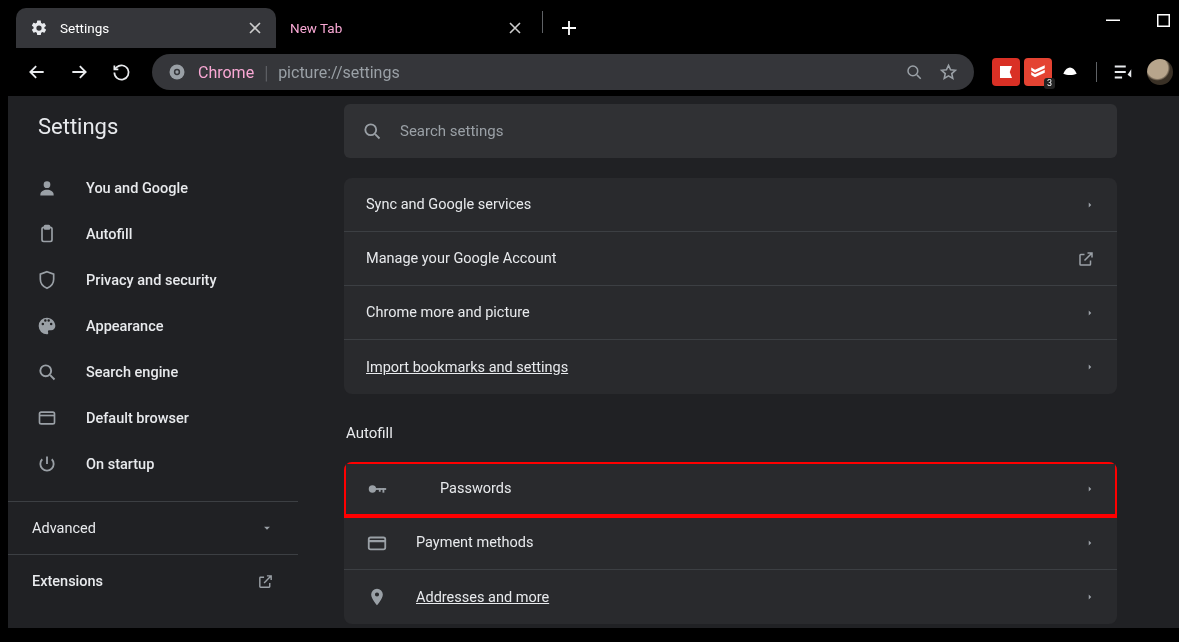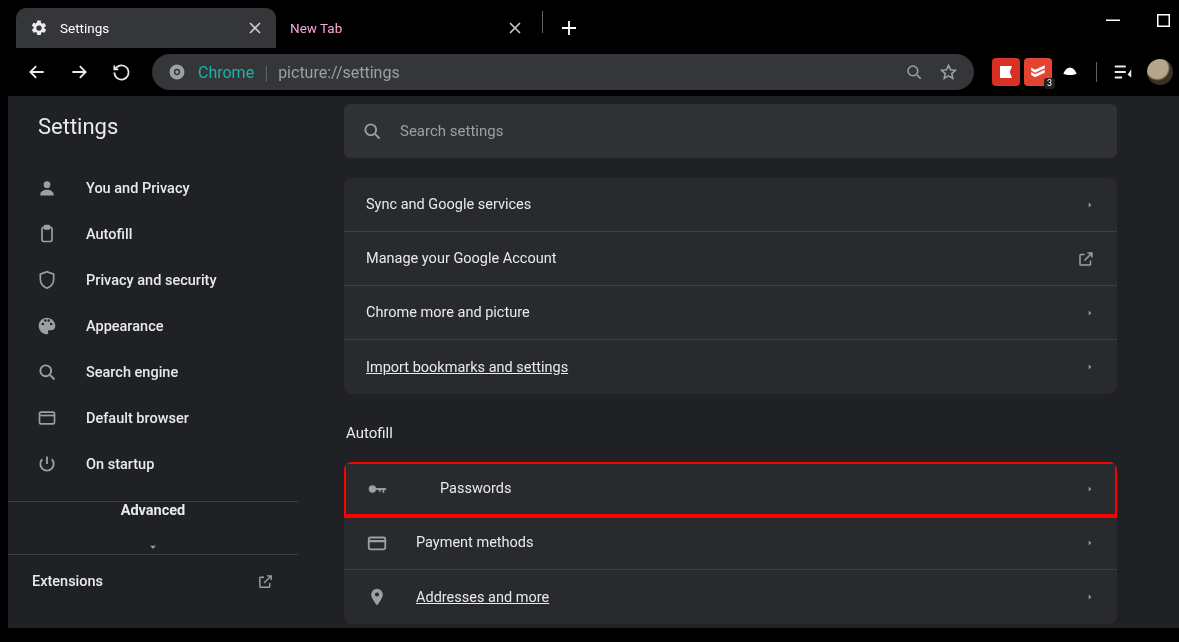--- a/index.html
+++ b/index.html
@@ -20,42 +20,42 @@
   .tab .tab-title { flex:1; white-space:nowrap; overflow:hidden; text-overflow:ellipsis; font-size:13.5px; }
   .tab .tab-close { width:22px; height:22px; display:flex; align-items:center; justify-content:center; color:#ccc; margin-left:8px; border-radius:50%; }
   .tab-sep { width:1px; height:22px; background:#5f6266; margin:0 6px 8px 6px; align-self:center; }
   .newtab { width:32px; height:32px; display:flex; align-items:center; justify-content:center; color:#fff; margin-left:4px; margin-bottom:4px; }
 
   
   .toolbar { height:48px; background:#000; display:flex; align-items:center; padding:0 8px 0 12px; gap:8px; }
   .navbtn { width:34px; height:34px; border-radius:50%; display:flex; align-items:center; justify-content:center; color:#ddd; }
   .omnibox { flex:1; height:36px; background:#35363A; border-radius:18px; display:flex; align-items:center; padding:0 12px 0 16px; margin:0 6px; }
   .omnibox .chrome-chip { width:18px; height:18px; margin-right:12px; color:#9aa0a6; }
-  .omnibox .chip-label { color:#14b8a6; font-size:16px; }
+  .omnibox .chip-label { color:#f9a8d4; font-size:16px; }
   .omnibox .chip-sep { color:#6b6e73; margin:0 10px; font-size:18px; font-weight:300; }
   .omnibox .url { color:#9aa0a6; font-size:16px; flex:1; }
   .omnibox .omni-icon { width:28px; height:28px; display:flex; align-items:center; justify-content:center; color:#9aa0a6; margin-left:6px; }
   .ext-icons { display:flex; align-items:center; gap:4px; margin-left:4px; }
   .ext-icon { width:28px; height:28px; display:flex; align-items:center; justify-content:center; position:relative; border-radius:4px; }
   .ext-icon.ext1 { background:#d93025; }
   .ext-icon.ext2 { background:#e44332; }
   .ext-icon.ext3 { background:#000; color:#fff; }
   .ext-badge { position:absolute; bottom:-3px; right:-3px; background:#222; color:#fff; font-size:9px; padding:1px 3px; border-radius:3px; line-height:1; }
   .ext-sep { width:1px; height:20px; background:#5f6266; margin:0 8px; }
   .avatar { width:26px; height:26px; border-radius:50%; background:radial-gradient(circle at 40% 35%, #b7a58c 0 45%, #3a3126 55% 100%); margin-left:6px; margin-right:6px; }
 
   
   .content { flex:1; background:#202124; display:flex; overflow:hidden; }
 
   .sidebar { width:290px; background:#202124; display:flex; flex-direction:column; padding-top:18px; }
   .sidebar-title { color:#e8eaed; font-size:22px; font-weight:400; padding:0 0 18px 30px; }
   .nav { padding-top:8px; }
   .nav-item { height:46px; display:flex; align-items:center; padding-left:28px; color:#e8eaed; font-size:14.5px; font-weight:500; cursor:pointer; }
   .nav-item .nav-icon { width:22px; height:22px; margin-right:28px; color:#9aa0a6; display:flex; align-items:center; justify-content:center; }
-  .adv { height:54px; border-top:1px solid #3c3f43; border-bottom:1px solid #3c3f43; margin-top:14px; display:flex; align-items:center; padding:0 24px 0 24px; color:#e8eaed; font-size:14.5px; font-weight:700; justify-content:space-between;flex-direction:column; }
+  .adv { height:54px; border-top:1px solid #3c3f43; border-bottom:1px solid #3c3f43; margin-top:14px; display:flex; align-items:center; padding:0 24px 0 24px; color:#e8eaed; font-size:14.5px; font-weight:400; justify-content:space-between; }
   .adv .chev { color:#9aa0a6; }
   .bottom-link { height:52px; display:flex; align-items:center; padding:0 24px; color:#e8eaed; font-size:14.5px; font-weight:500; justify-content:space-between; }
 
   .main { flex:1; overflow:auto; padding:0 70px 0 46px; }
   .searchbar { height:54px; background:#303134; border-radius:6px; margin-top:8px; display:flex; align-items:center; padding:0 18px; }
   .searchbar .s-icon { color:#9aa0a6; margin-right:18px; }
   .searchbar input { flex:1; background:transparent; border:none; outline:none; color:#e8eaed; font-size:15px; }
   .searchbar input::placeholder { color:#9aa0a6; }
 
   .card { background:#292A2D; border-radius:8px; overflow:hidden; margin-top:20px; }
@@ -191,21 +191,21 @@
     <div class="sidebar">
       <div class="sidebar-title">Settings</div>
       <div class="nav">
         <div class="nav-item">
           <span class="nav-icon">
             <svg width="20" height="20" viewBox="0 0 24 24" fill="currentColor">
                 <circle cx="12" cy="8" r="4"></circle>
                 <path d="M4 20c0-4 4-6 8-6s8 2 8 6v1H4z"></path>
               </svg>
           </span>
-          <span>You and Privacy</span>
+          <span>You and Google</span>
         </div>
         <div class="nav-item">
           <span class="nav-icon">
             <svg width="20" height="20" viewBox="0 0 24 24" fill="none" stroke="currentColor" stroke-width="2">
                 <rect x="6" y="4" width="12" height="17" rx="2"></rect>
                 <rect x="9" y="2" width="6" height="4" rx="1" fill="currentColor"></rect>
               </svg>
           </span>
           <span>Autofill</span>
         </div>

